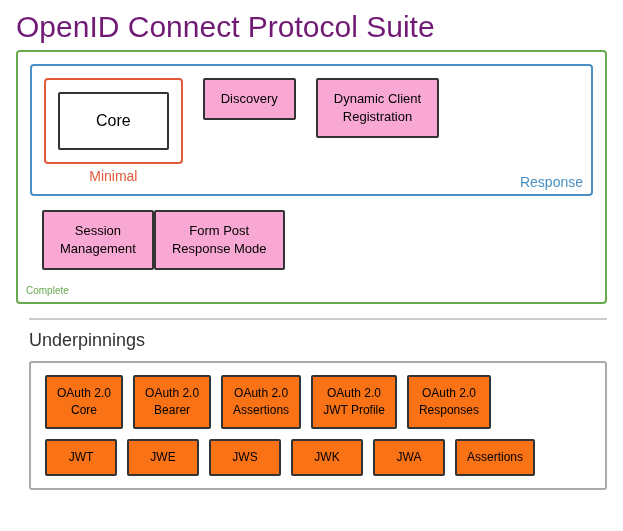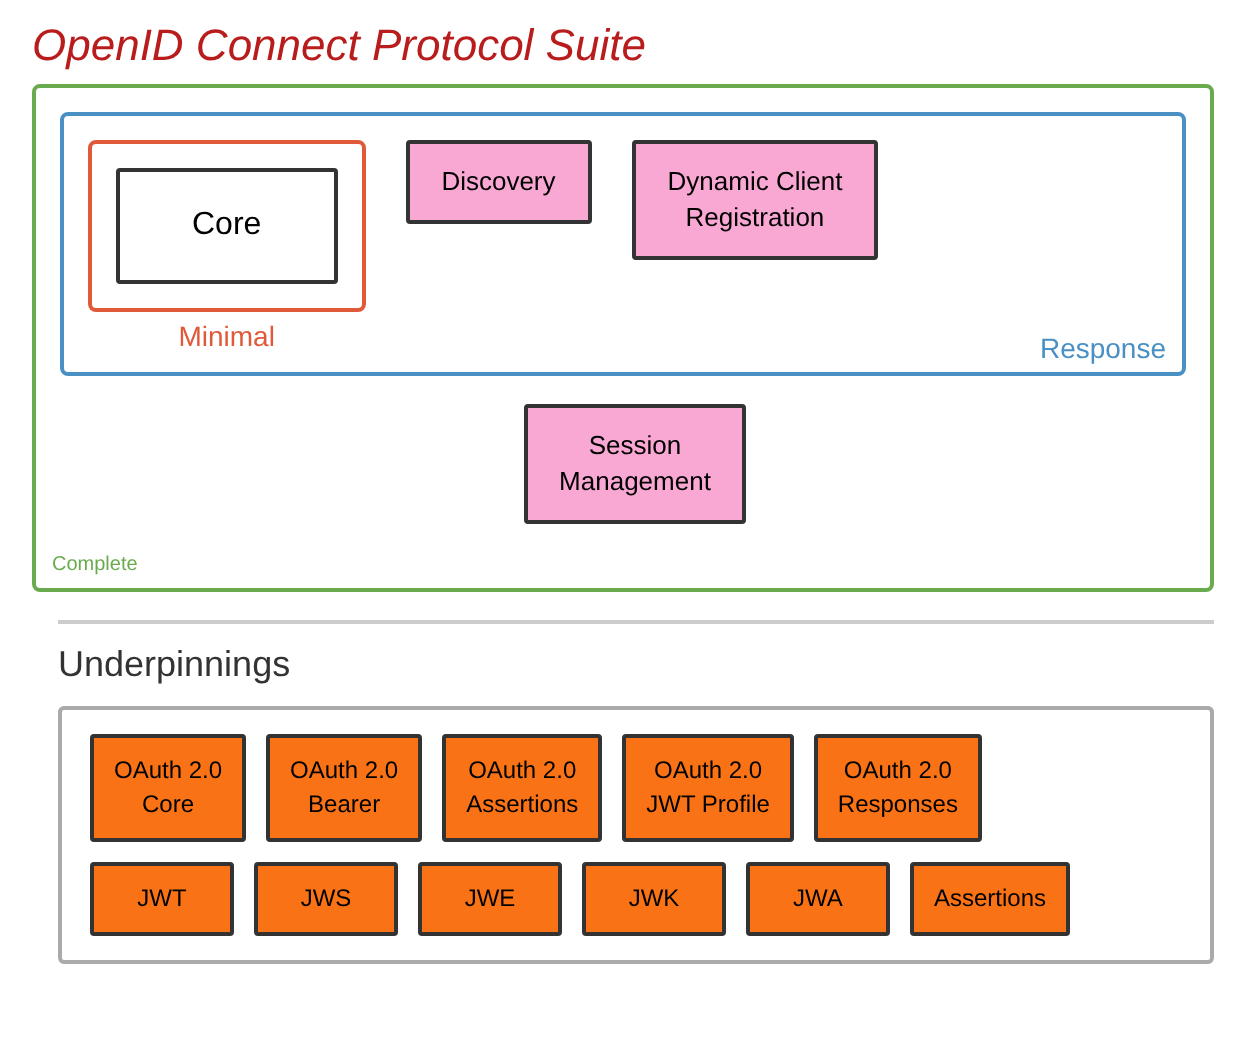--- a/index.html
+++ b/index.html
@@ -12,24 +12,23 @@
     }
 
     .header-row {
       display: flex;
       justify-content: space-between;
       align-items: flex-start;
       margin-bottom: 6px;
     }
 
     .main-title {
-      font-size: 22px;
-      font-style: italic;
-      font-weight: 400;
-      color: #b91c1c;
+      font-size: 30px;
+      font-weight: 400;
+      color: #701a75;
     }
 
     .header-right {
       text-align: right;
       font-size: 11px;
       color: #333;
       line-height: 1.5;
     }
 
     
@@ -128,21 +127,20 @@
       align-items: flex-start;
       flex: 1;
     }
 
     
     .complete-bottom-row {
       display: flex;
       align-items: center;
       margin-top: 10px;
       padding-left: 12px;
-      flex-direction: column;
     }
 
     
     .underpinnings-section {
       border-top: 2px solid #ccc;
       padding-top: 10px;
       margin-left: 13px;
     }
 
     .underpinnings-title {
@@ -211,37 +209,40 @@
       </div>
 
     </div>
     <div class="dynamic-label">Response</div>
   </div>
 
   <div class="complete-bottom-row">
     <div class="spec-box">
       <span>Session<br>Management</span>
     </div>
+    <div class="spec-box">
+      <span>Form Post<br>Response Mode</span>
+    </div>
   </div>
 
   <div class="complete-label">Complete</div>
 </div>
 
 <div class="underpinnings-section">
   <div class="underpinnings-title">Underpinnings</div>
   <div class="underpinnings-box">
     <div class="underpinnings-row">
       <div class="under-box">OAuth 2.0<br>Core</div>
       <div class="under-box">OAuth 2.0<br>Bearer</div>
       <div class="under-box">OAuth 2.0<br>Assertions</div>
       <div class="under-box">OAuth 2.0<br>JWT Profile</div>
       <div class="under-box">OAuth 2.0<br>Responses</div>
     </div>
     <div class="underpinnings-row">
       <div class="under-box">JWT</div>
+      <div class="under-box">JWE</div>
       <div class="under-box">JWS</div>
-      <div class="under-box">JWE</div>
       <div class="under-box">JWK</div>
       <div class="under-box">JWA</div>
       <div class="under-box">Assertions</div>
     </div>
   </div>
 </div>
 
 </body></html>

